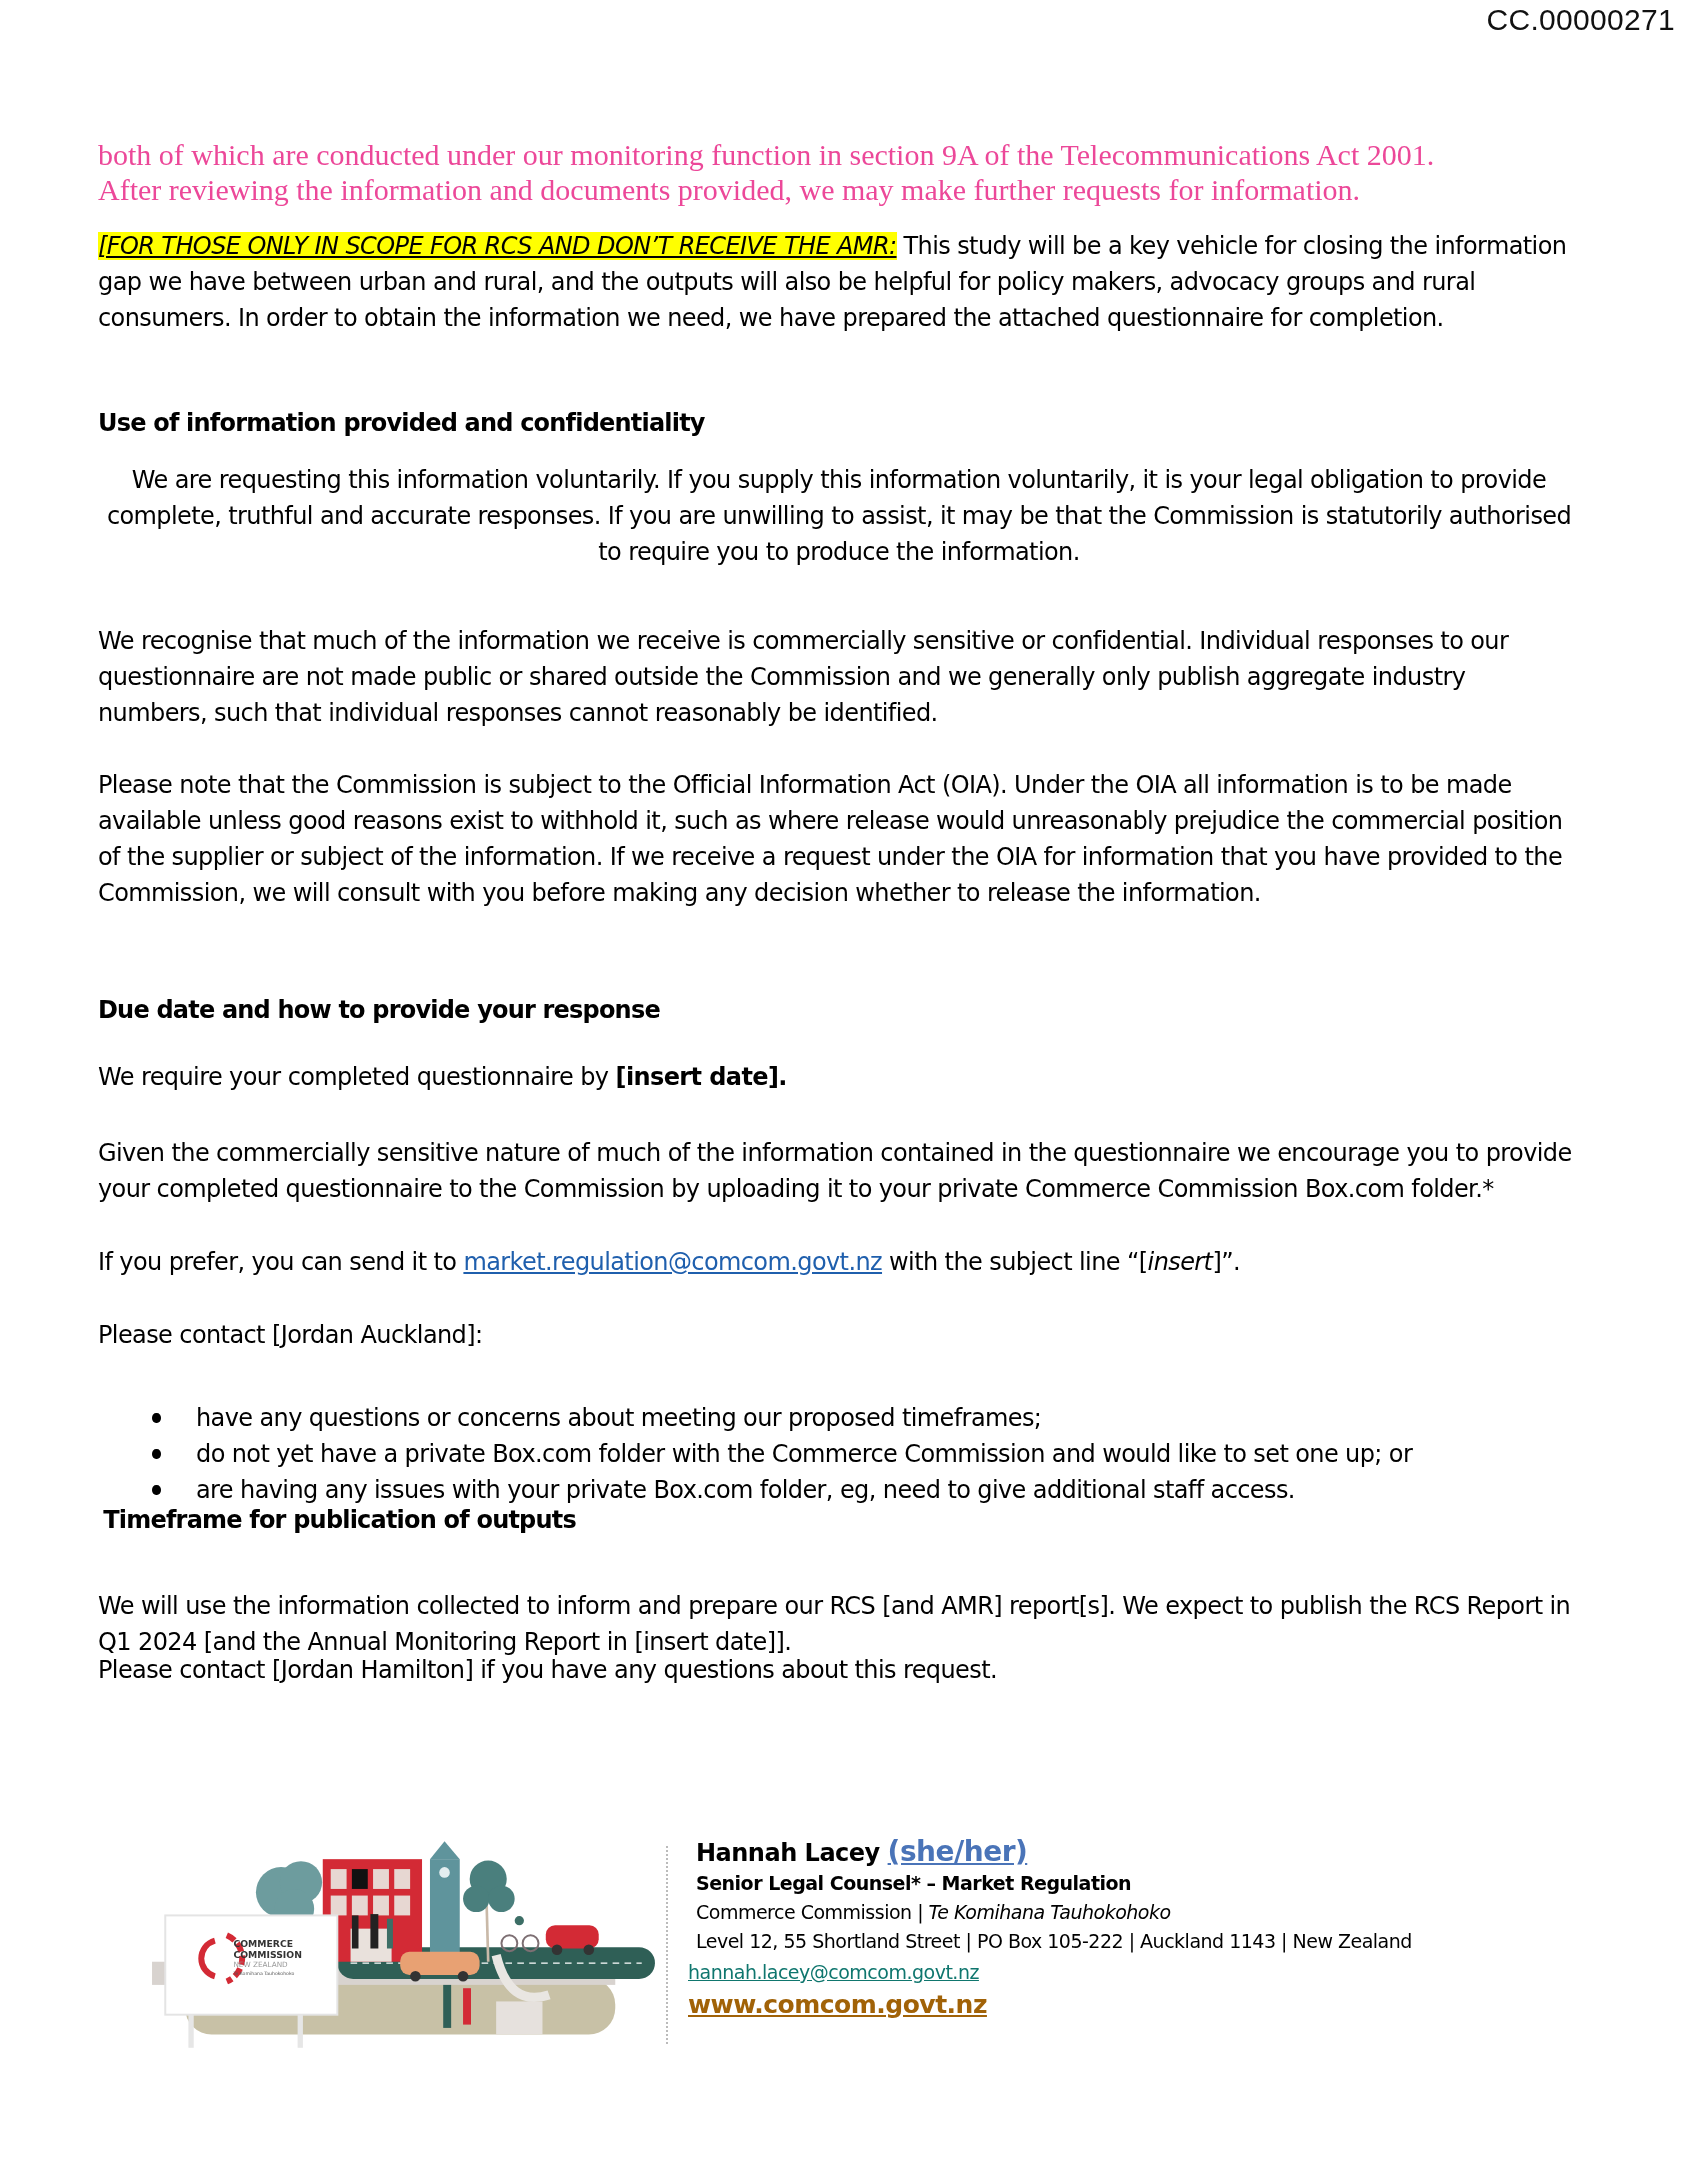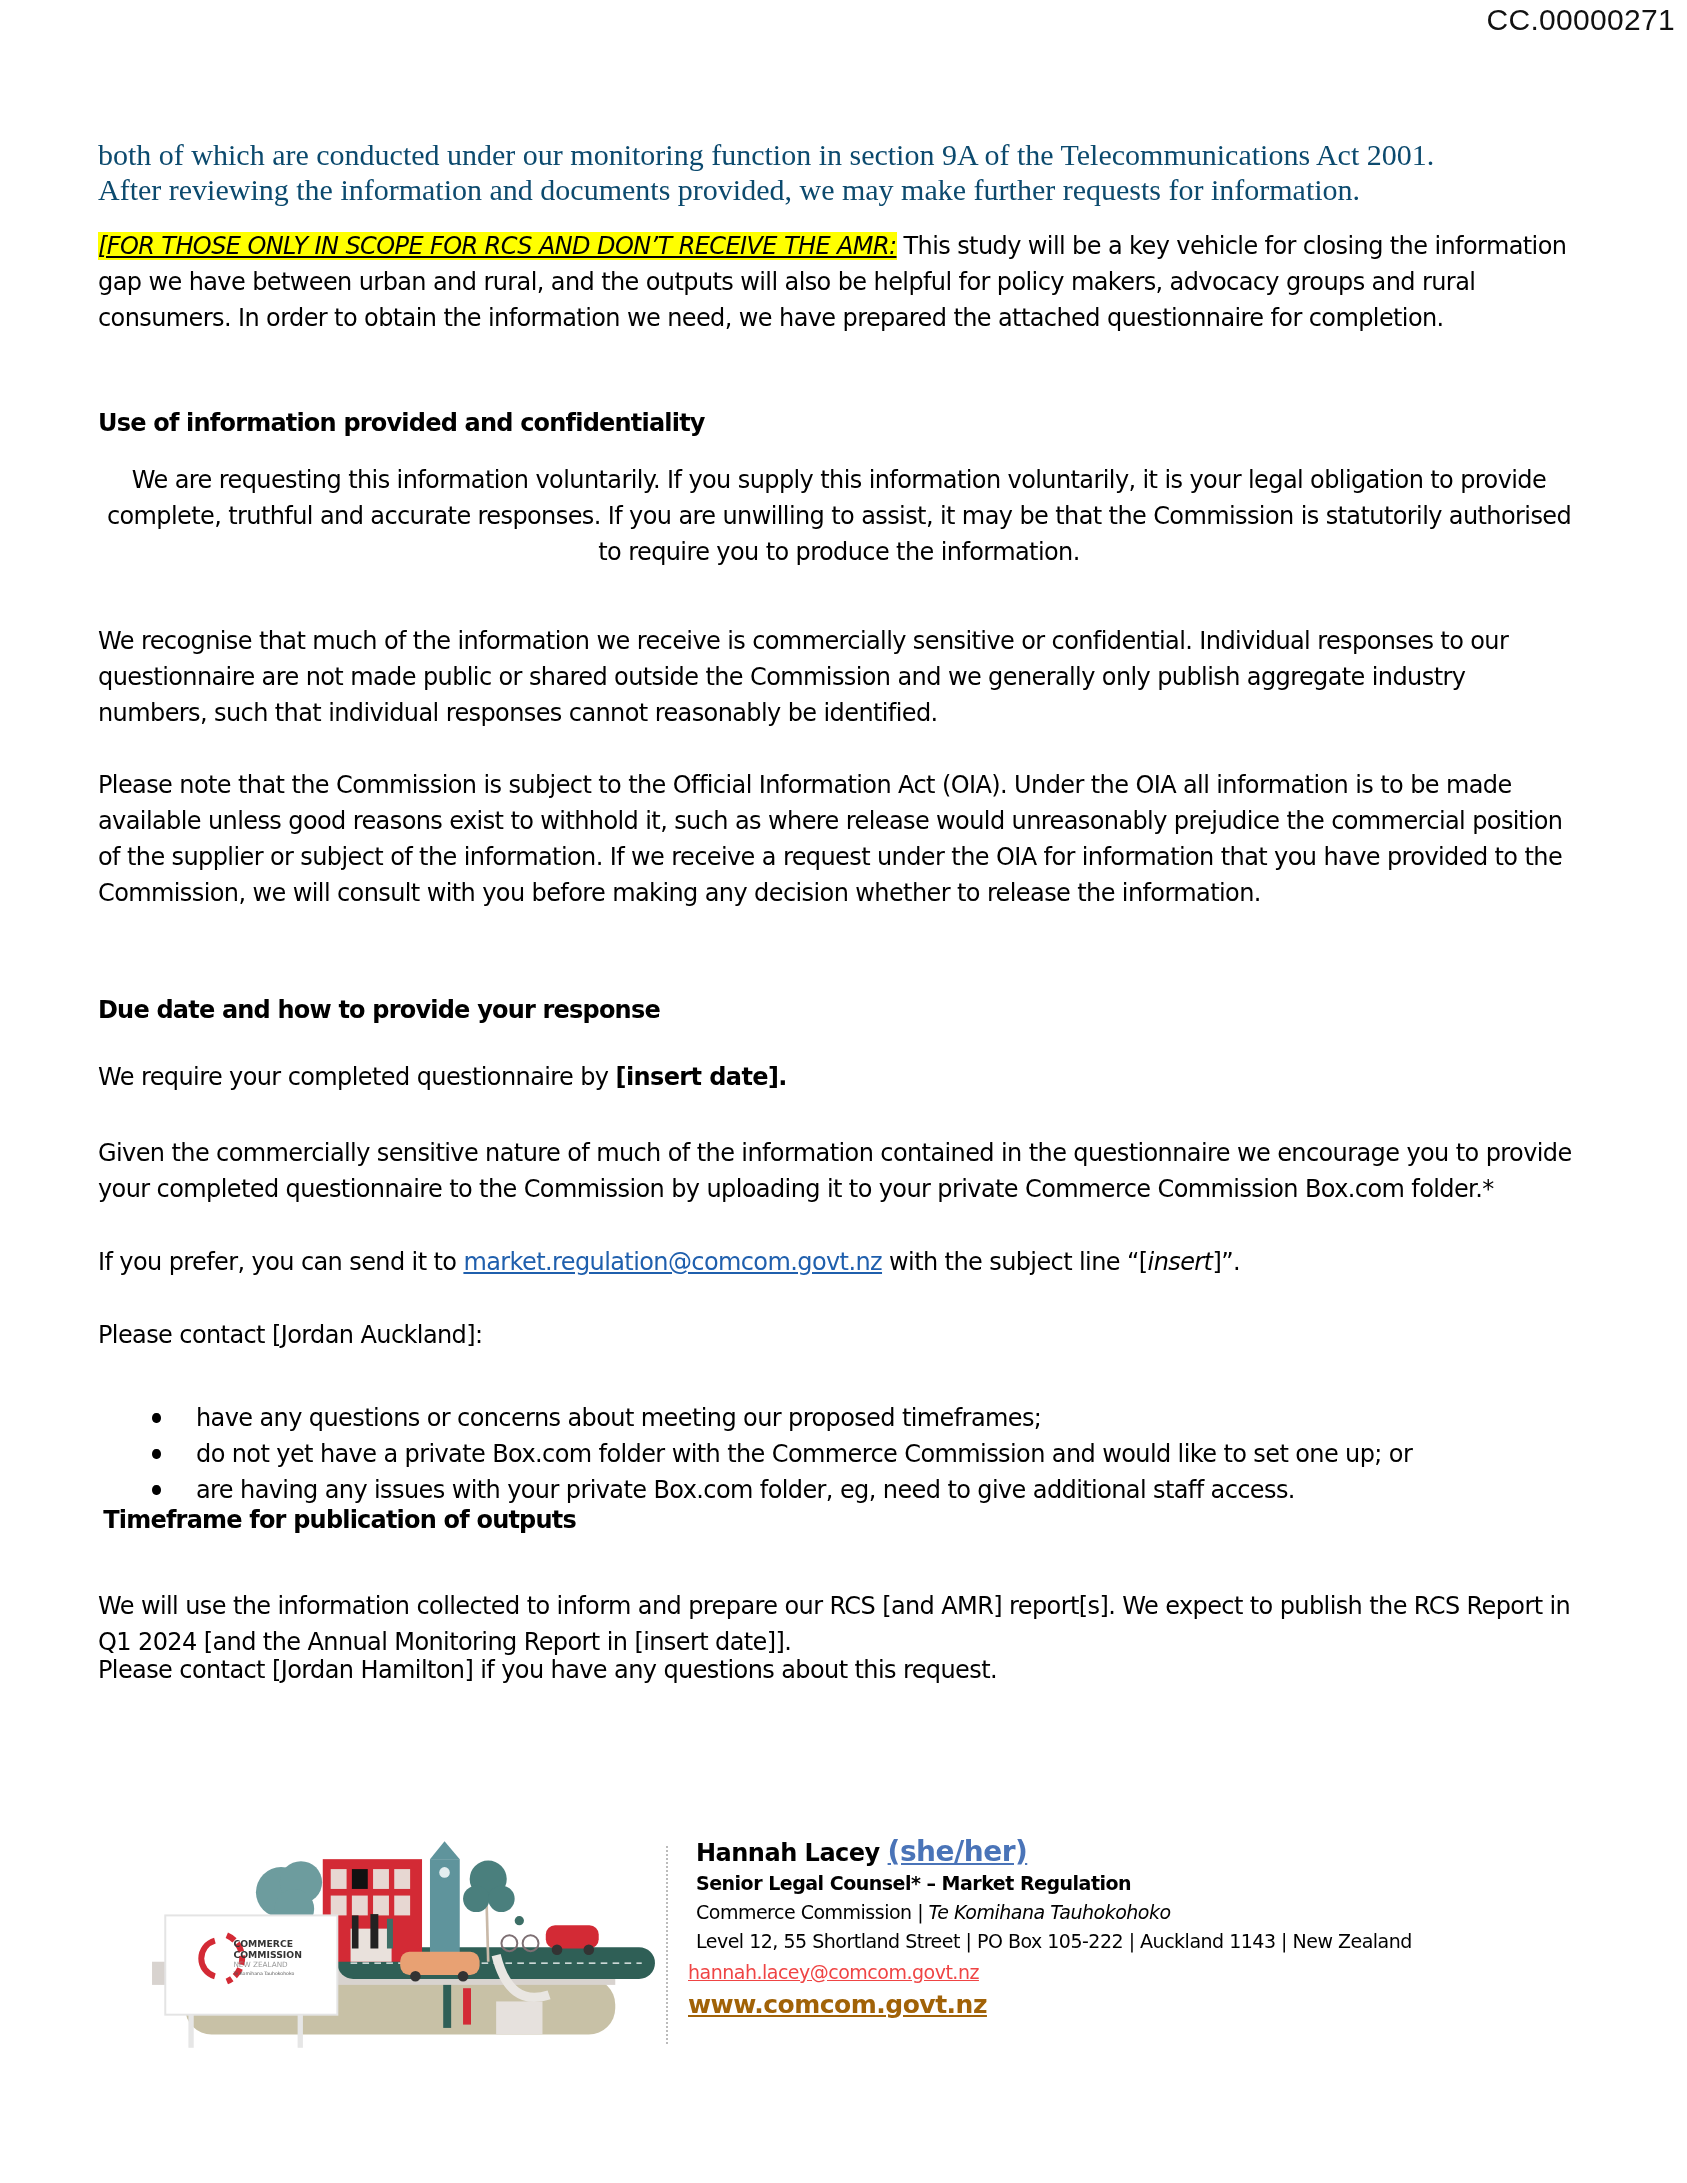--- a/index.html
+++ b/index.html
@@ -1,37 +1,37 @@
 <!DOCTYPE html>
 <html style="font-size:10.6px"><head>
 <meta charset="utf-8">
 <style>
   html, body { margin: 0; padding: 0; background: #ffffff; }
   body { width: 1687px; height: 2183px; position: relative; overflow: hidden; color: #000; }
   .bates { position: absolute; right: 12px; top: 2.6px; font-family: "Liberation Sans", sans-serif; font-size: 30px; color: #111; letter-spacing: 0.3px; }
   .page { position: absolute; left: 98px; top: 0; width: 1482px; }
-  .serif { font-family: "Liberation Serif", serif; font-size: 30px; line-height: 37px; color: #0c4a6e; }
+  .serif { font-family: "Liberation Serif", serif; font-size: 30px; line-height: 37px; color: #ec4899; }
   .sans { font-family: "DejaVu Sans", sans-serif; font-size: 24px; line-height: 36px; color: #000; letter-spacing: -0.6px; }
   .abs { position: absolute; left: 0; }
   .hl { background: #ffff00; font-style: italic; text-decoration: underline; }
   b.bold { font-weight: bold; }
   .heading { font-family: "DejaVu Sans", sans-serif; font-size: 24px; font-weight: bold; letter-spacing: -0.8px; }
   .link { color: #1f5fad; text-decoration: underline; }
   ul.bullets { list-style: none; margin: 0; padding: 0; }
   ul.bullets li { position: relative; padding-left: 98px; }
   ul.bullets li .dot { position: absolute; left: 54px; top: 12.6px; width: 8.6px; height: 10.6px; border-radius: 50%; background: #000; }
   
   .logo-art { position: absolute; left: 152px; top: 1836px; width: 503px; height: 225px; }
   .sep { position: absolute; left: 666px; top: 1846px; width: 0; height: 198px; border-left: 2.6px dotted #bbb; }
   .sig { position: absolute; left: 696px; top: 1837px; font-family: "DejaVu Sans", sans-serif; color: #000; letter-spacing: -0.5px; }
   .sig .name { font-size: 24px; font-weight: bold; line-height: 30px; }
   .sig .pron { font-size: 28px; color: #4a74b8; text-decoration: underline; font-weight: bold; }
   .sig .role { font-size: 19px; font-weight: bold; line-height: 30px; }
   .sig .line { font-size: 19px; line-height: 29px; }
-  .sig .email { font-size: 19px; line-height: 32px; color: #ef4444; text-decoration: underline; margin-left: -8px; }
+  .sig .email { font-size: 19px; line-height: 32px; color: #0f766e; text-decoration: underline; margin-left: -8px; }
   .sig .web { font-size: 25px; line-height: 34px; color: #a16207; font-weight: bold; text-decoration: underline; margin-left: -8px; }
 </style>
 </head>
 <body>
 
 <div class="bates">CC.00000271</div>
 
 <div class="page">
 
   <div class="abs serif" style="top:136px;">both of which are conducted under our monitoring function in section 9A of the Telecommunications Act 2001.</div>

